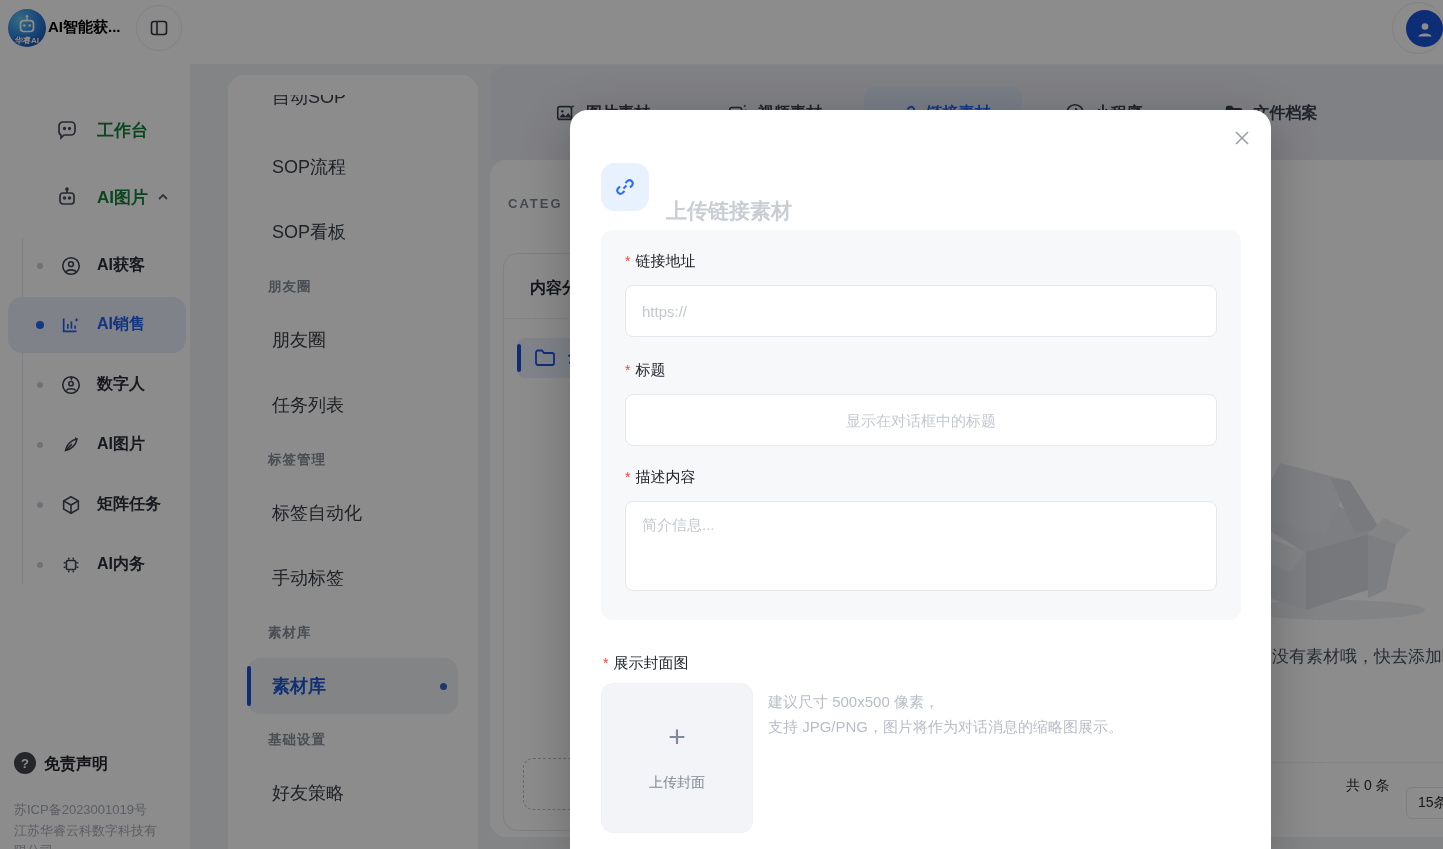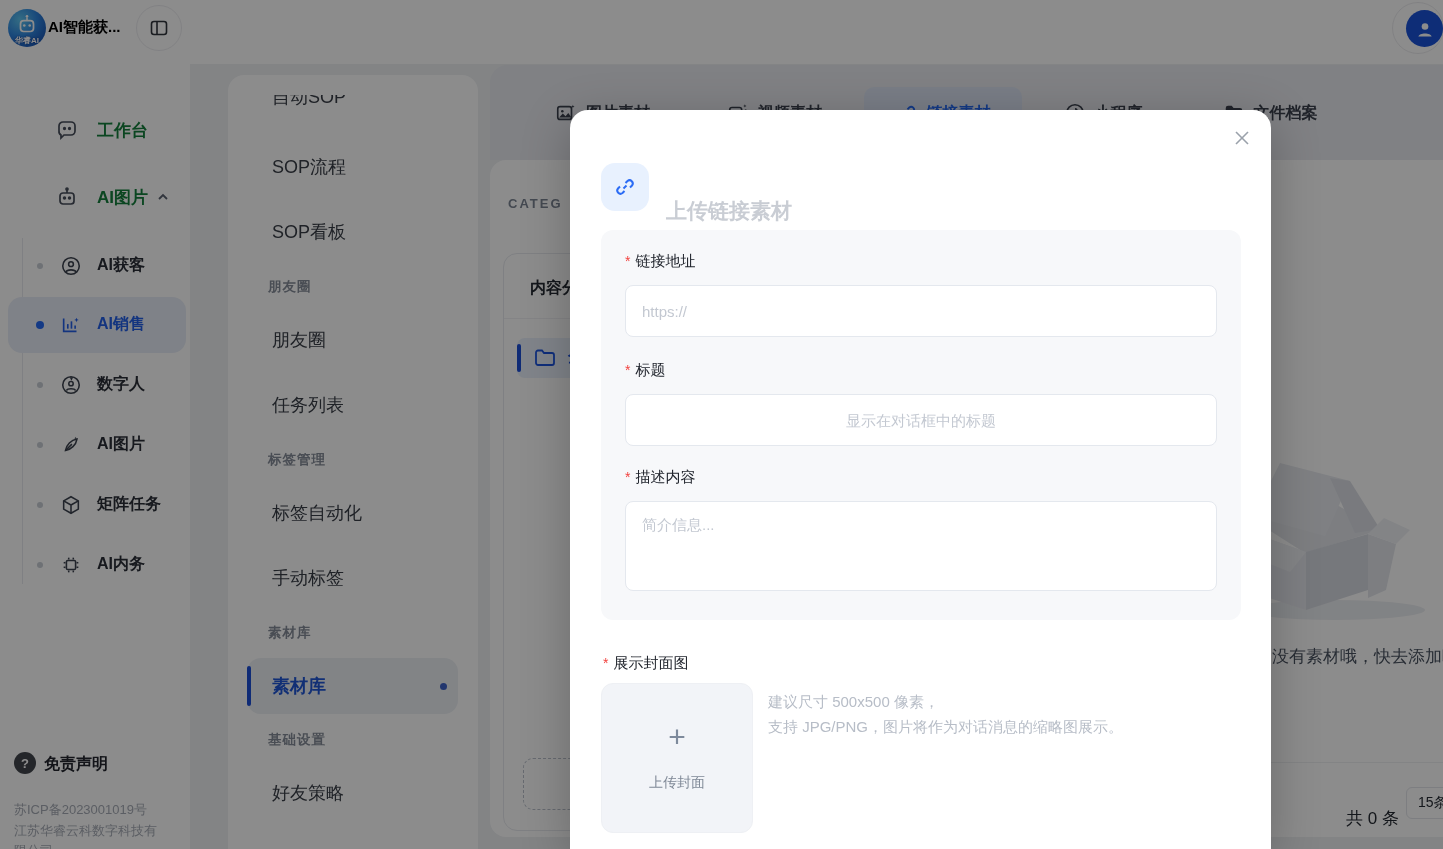--- a/index.html
+++ b/index.html
@@ -56,21 +56,21 @@
   #cat-title{left:40px;top:118px;font-size:16px;font-weight:700;color:#262b33;white-space:nowrap;}
   #cat-divider{left:14px;top:158px;width:298px;height:1px;background:#f0f1f4;}
   #folder-row{left:27px;top:178px;width:250px;height:40px;background:#e9f0fc;border-radius:8px;}
   #folder-bar{left:27px;top:184px;width:4px;height:28px;border-radius:2px;background:#1d4fd8;}
   #folder-ic{left:43px;top:186px;width:24px;height:24px;color:#1d55e0;}
   #folder-lb{left:78px;top:187px;font-size:16px;font-weight:700;color:#1d55e0;white-space:nowrap;}
   #add-cat-box{left:33px;top:598px;width:130px;height:52px;border:1px dashed #bcc2cc;border-radius:10px;}
   #empty-illustration{left:730px;top:258px;}
   #empty-text{left:782px;top:485px;font-size:17px;color:#4a5361;white-space:nowrap;}
   #pg-divider{left:310px;top:602px;width:643px;height:1px;background:#eef0f2;}
-  #pg-total{left:856px;top:647px;font-size:17px;color:#262b33;white-space:nowrap;}
+  #pg-total{left:856px;top:617px;font-size:14px;color:#262b33;white-space:nowrap;}
   #pg-size{left:916px;top:627px;width:86px;height:32px;border:1px solid #e3e6eb;border-radius:6px;background:#fff;display:flex;align-items:center;padding-left:11px;font-size:14px;color:#262b33;white-space:nowrap;}
 
   
   #overlay{inset:0;background:rgba(0,0,0,0.45);z-index:40;}
   #modal{left:570px;top:110px;width:701px;height:739px;background:#ffffff;border-radius:18px 18px 0 0;z-index:50;box-shadow:0 12px 48px rgba(0,0,0,0.25);}
   #modal-close{left:657px;top:13px;width:30px;height:30px;display:flex;align-items:center;justify-content:center;color:#9aa1ab;cursor:pointer;}
   #modal-icon-chip{left:31px;top:53px;width:48px;height:48px;border-radius:14px;background:#e8f1fe;display:flex;align-items:center;justify-content:center;}
   #modal-icon-chip svg{width:24px;height:24px;color:#2b6cf5;}
   #modal-title{left:96px;top:63px;font-size:21px;font-weight:700;color:#c9cdd4;white-space:nowrap;margin-top:24px;}
   #form-card{left:31px;top:120px;width:640px;height:390px;background:#f7f8fa;border-radius:12px;}

